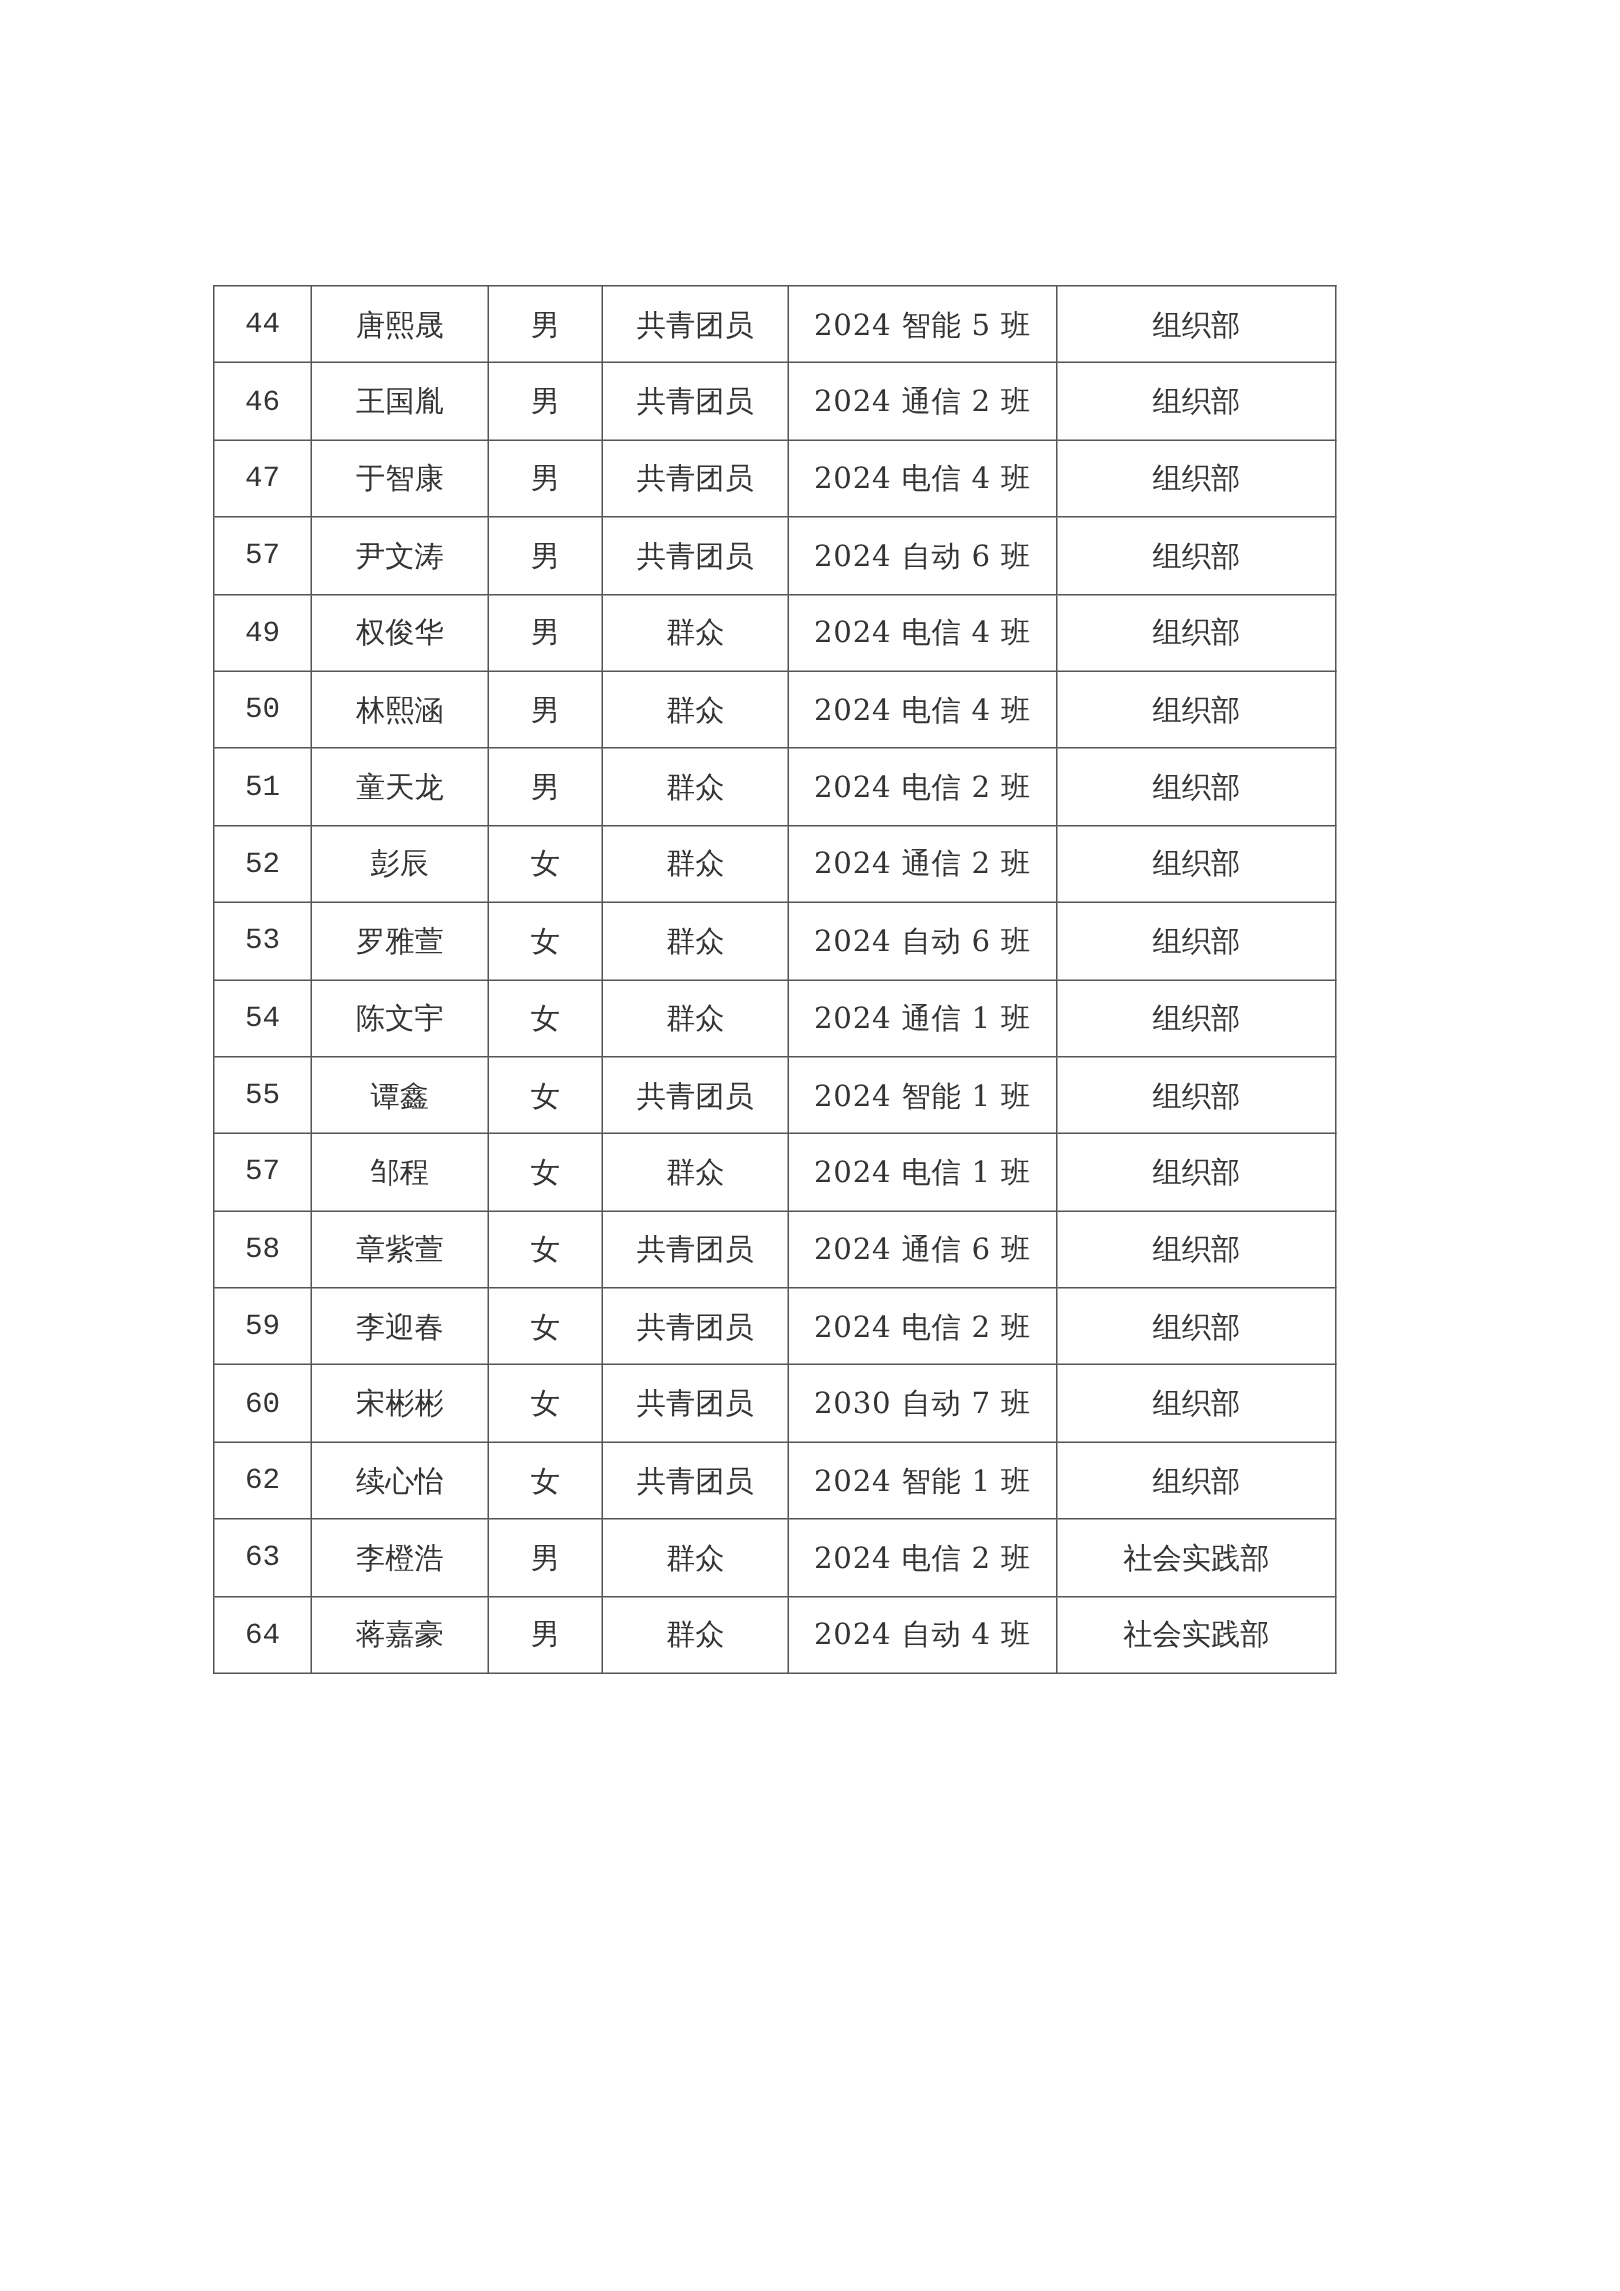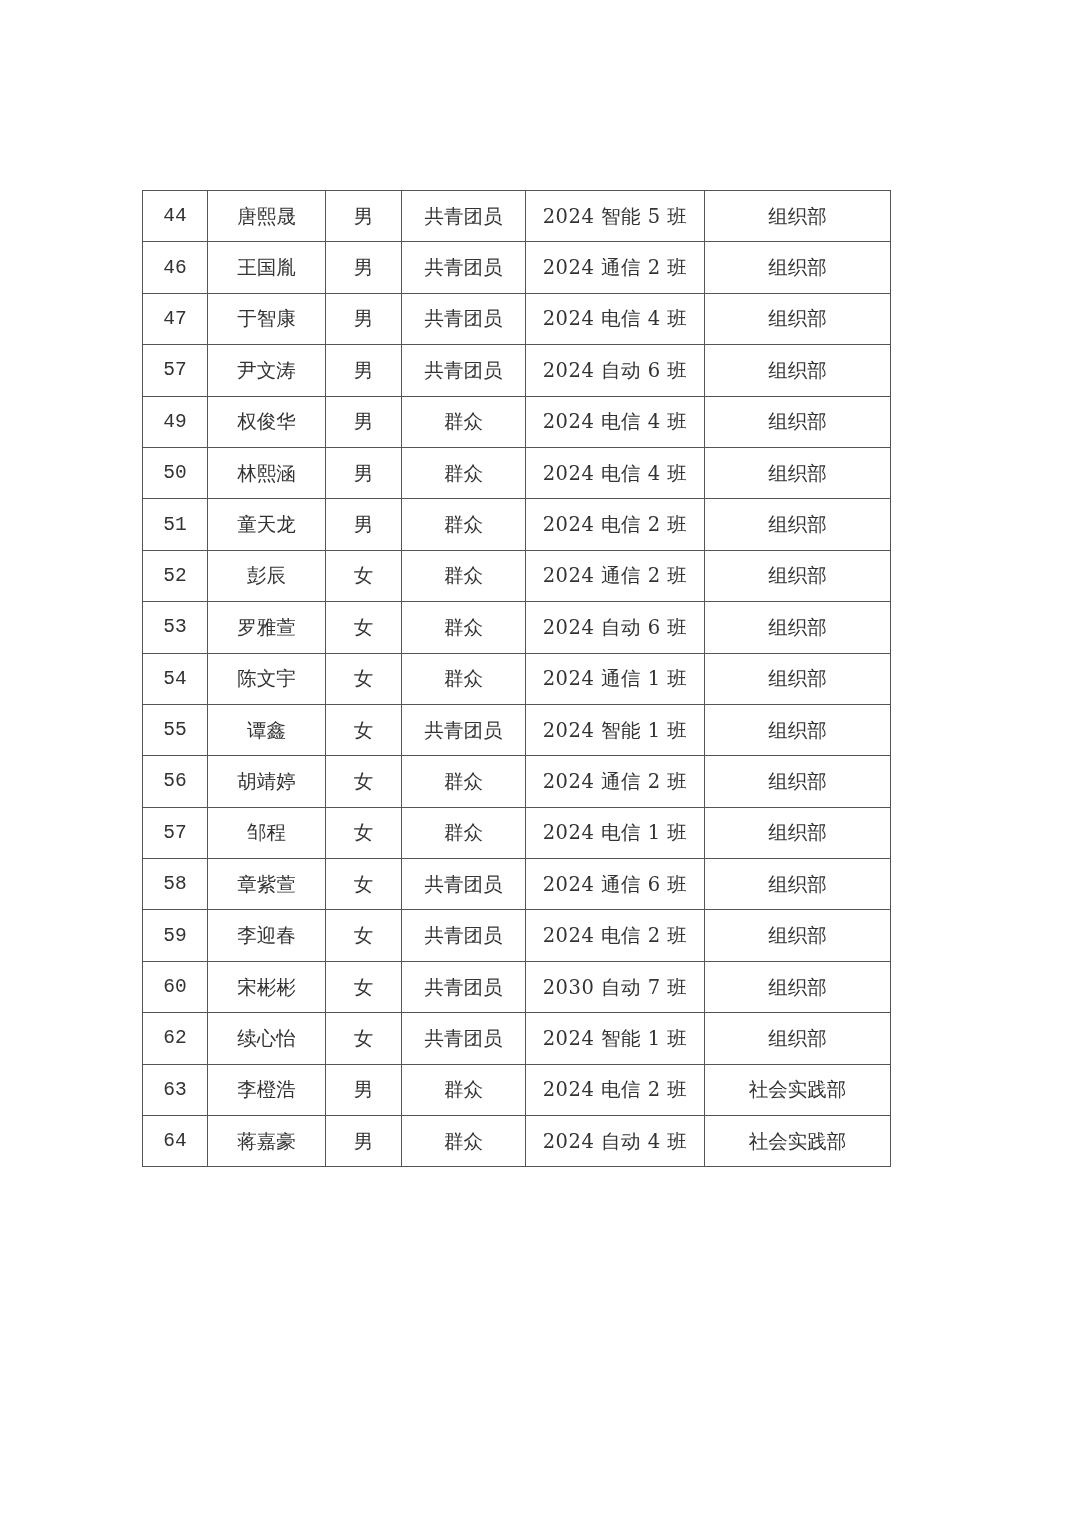--- a/index.html
+++ b/index.html
@@ -111,28 +111,20 @@
         </tr>
         <tr>
           <td class="num">55</td>
           <td>谭鑫</td>
           <td>女</td>
           <td>共青团员</td>
           <td class="cls">2024 智能 1 班</td>
           <td>组织部</td>
         </tr>
         <tr>
-          <td class="num">56</td>
-          <td>胡靖婷</td>
-          <td>女</td>
-          <td>群众</td>
-          <td class="cls">2024 通信 2 班</td>
-          <td>组织部</td>
-        </tr>
-        <tr>
           <td class="num">57</td>
           <td>邹程</td>
           <td>女</td>
           <td>群众</td>
           <td class="cls">2024 电信 1 班</td>
           <td>组织部</td>
         </tr>
         <tr>
           <td class="num">58</td>
           <td>章紫萱</td>

